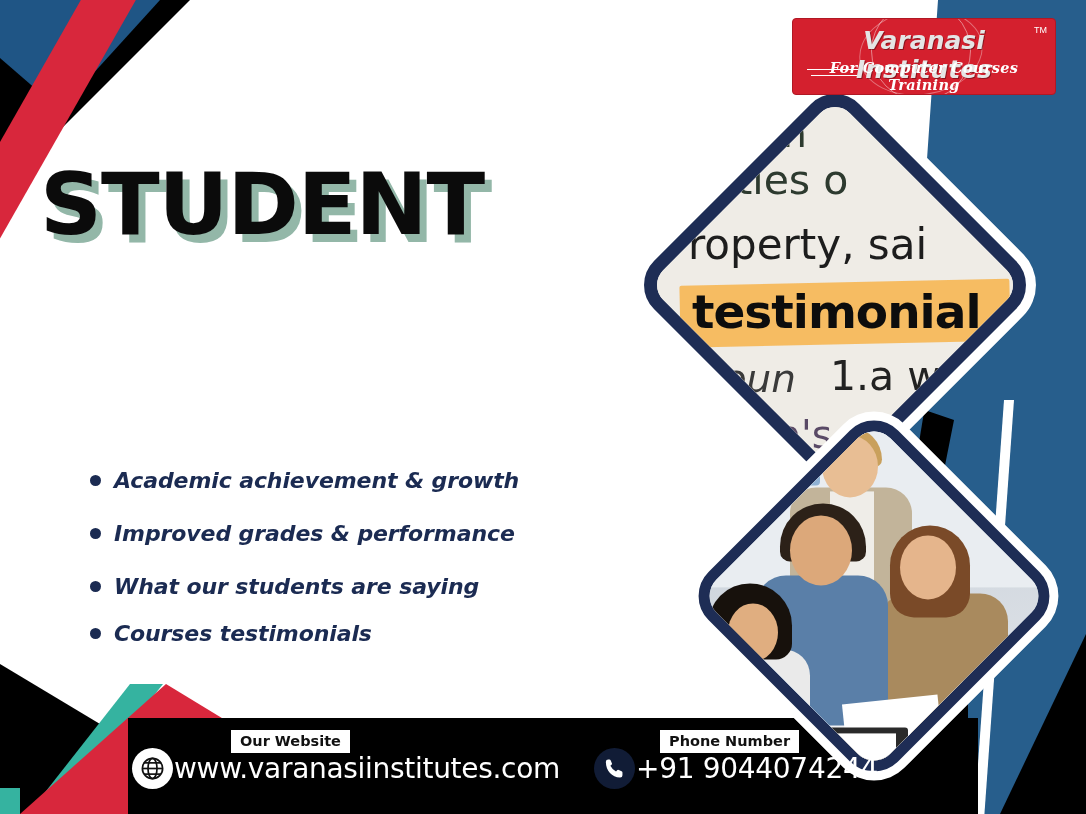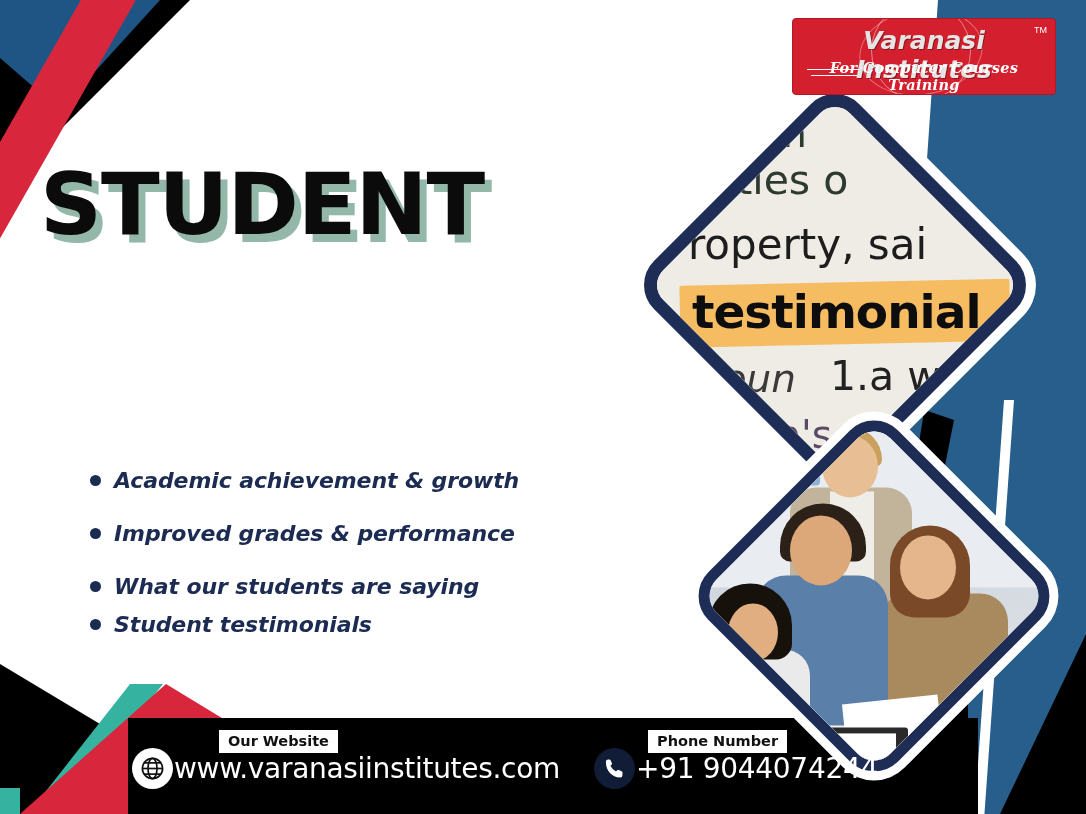--- a/index.html
+++ b/index.html
@@ -225,21 +225,21 @@
     left: 90px; top: 468px;
     z-index: 20;
     width: 520px;
     font-style: italic;
   }
   .bullet-row {
     display: flex;
     align-items: center;
     margin-bottom: 28px;
   }
-  .bullet-row:nth-child(3) { margin-bottom: 13px; margin-top: 4px;}
+  .bullet-row:nth-child(3) { margin-bottom: 22px; margin-top: 4px;}
   .bullet-dot {
     width: 11px; height: 11px;
     border-radius: 50%;
     background: #1B2B52;
     flex: 0 0 auto;
     margin-right: 13px;
   }
   .bullet-text {
     color: #1B2B52;
     font-family: "DejaVu Sans", sans-serif;
@@ -385,20 +385,21 @@
   }
   .contact-label {
     position: absolute;
     z-index: 26;
     background: #ffffff;
     color: #111111;
     font-family: "DejaVu Sans", sans-serif;
     font-weight: bold;
     font-size: 14.5px;
     padding: 3px 9px 4px 9px;
+    margin-left: 12px;
   }
   .lbl-web   { left: 219px; top: 730px; }
   .lbl-phone { left: 648px; top: 730px; }
 </style>
 </head>
 <body>
 
 <div id="poster">
 
   <div class="tl-black"></div>
@@ -440,21 +441,21 @@
     <div class="bullet-row">
       <span class="bullet-dot"></span>
       <span class="bullet-text">Improved  grades &amp; performance</span>
     </div>
     <div class="bullet-row">
       <span class="bullet-dot"></span>
       <span class="bullet-text">What our students are saying</span>
     </div>
     <div class="bullet-row">
       <span class="bullet-dot"></span>
-      <span class="bullet-text">Student testimonials</span>
+      <span class="bullet-text">Courses testimonials</span>
     </div>
   </div>
 
   <div class="diamond dia1">
     <div class="dia1-inner">
       <span class="dict-line dl1">m</span>
       <span class="dict-line dl2">ilities o</span>
       <span class="dict-line dl3">roperty, sai</span>
       <span class="highlight-bar"></span>
       <span class="dict-line dl4">testimonial</span>

